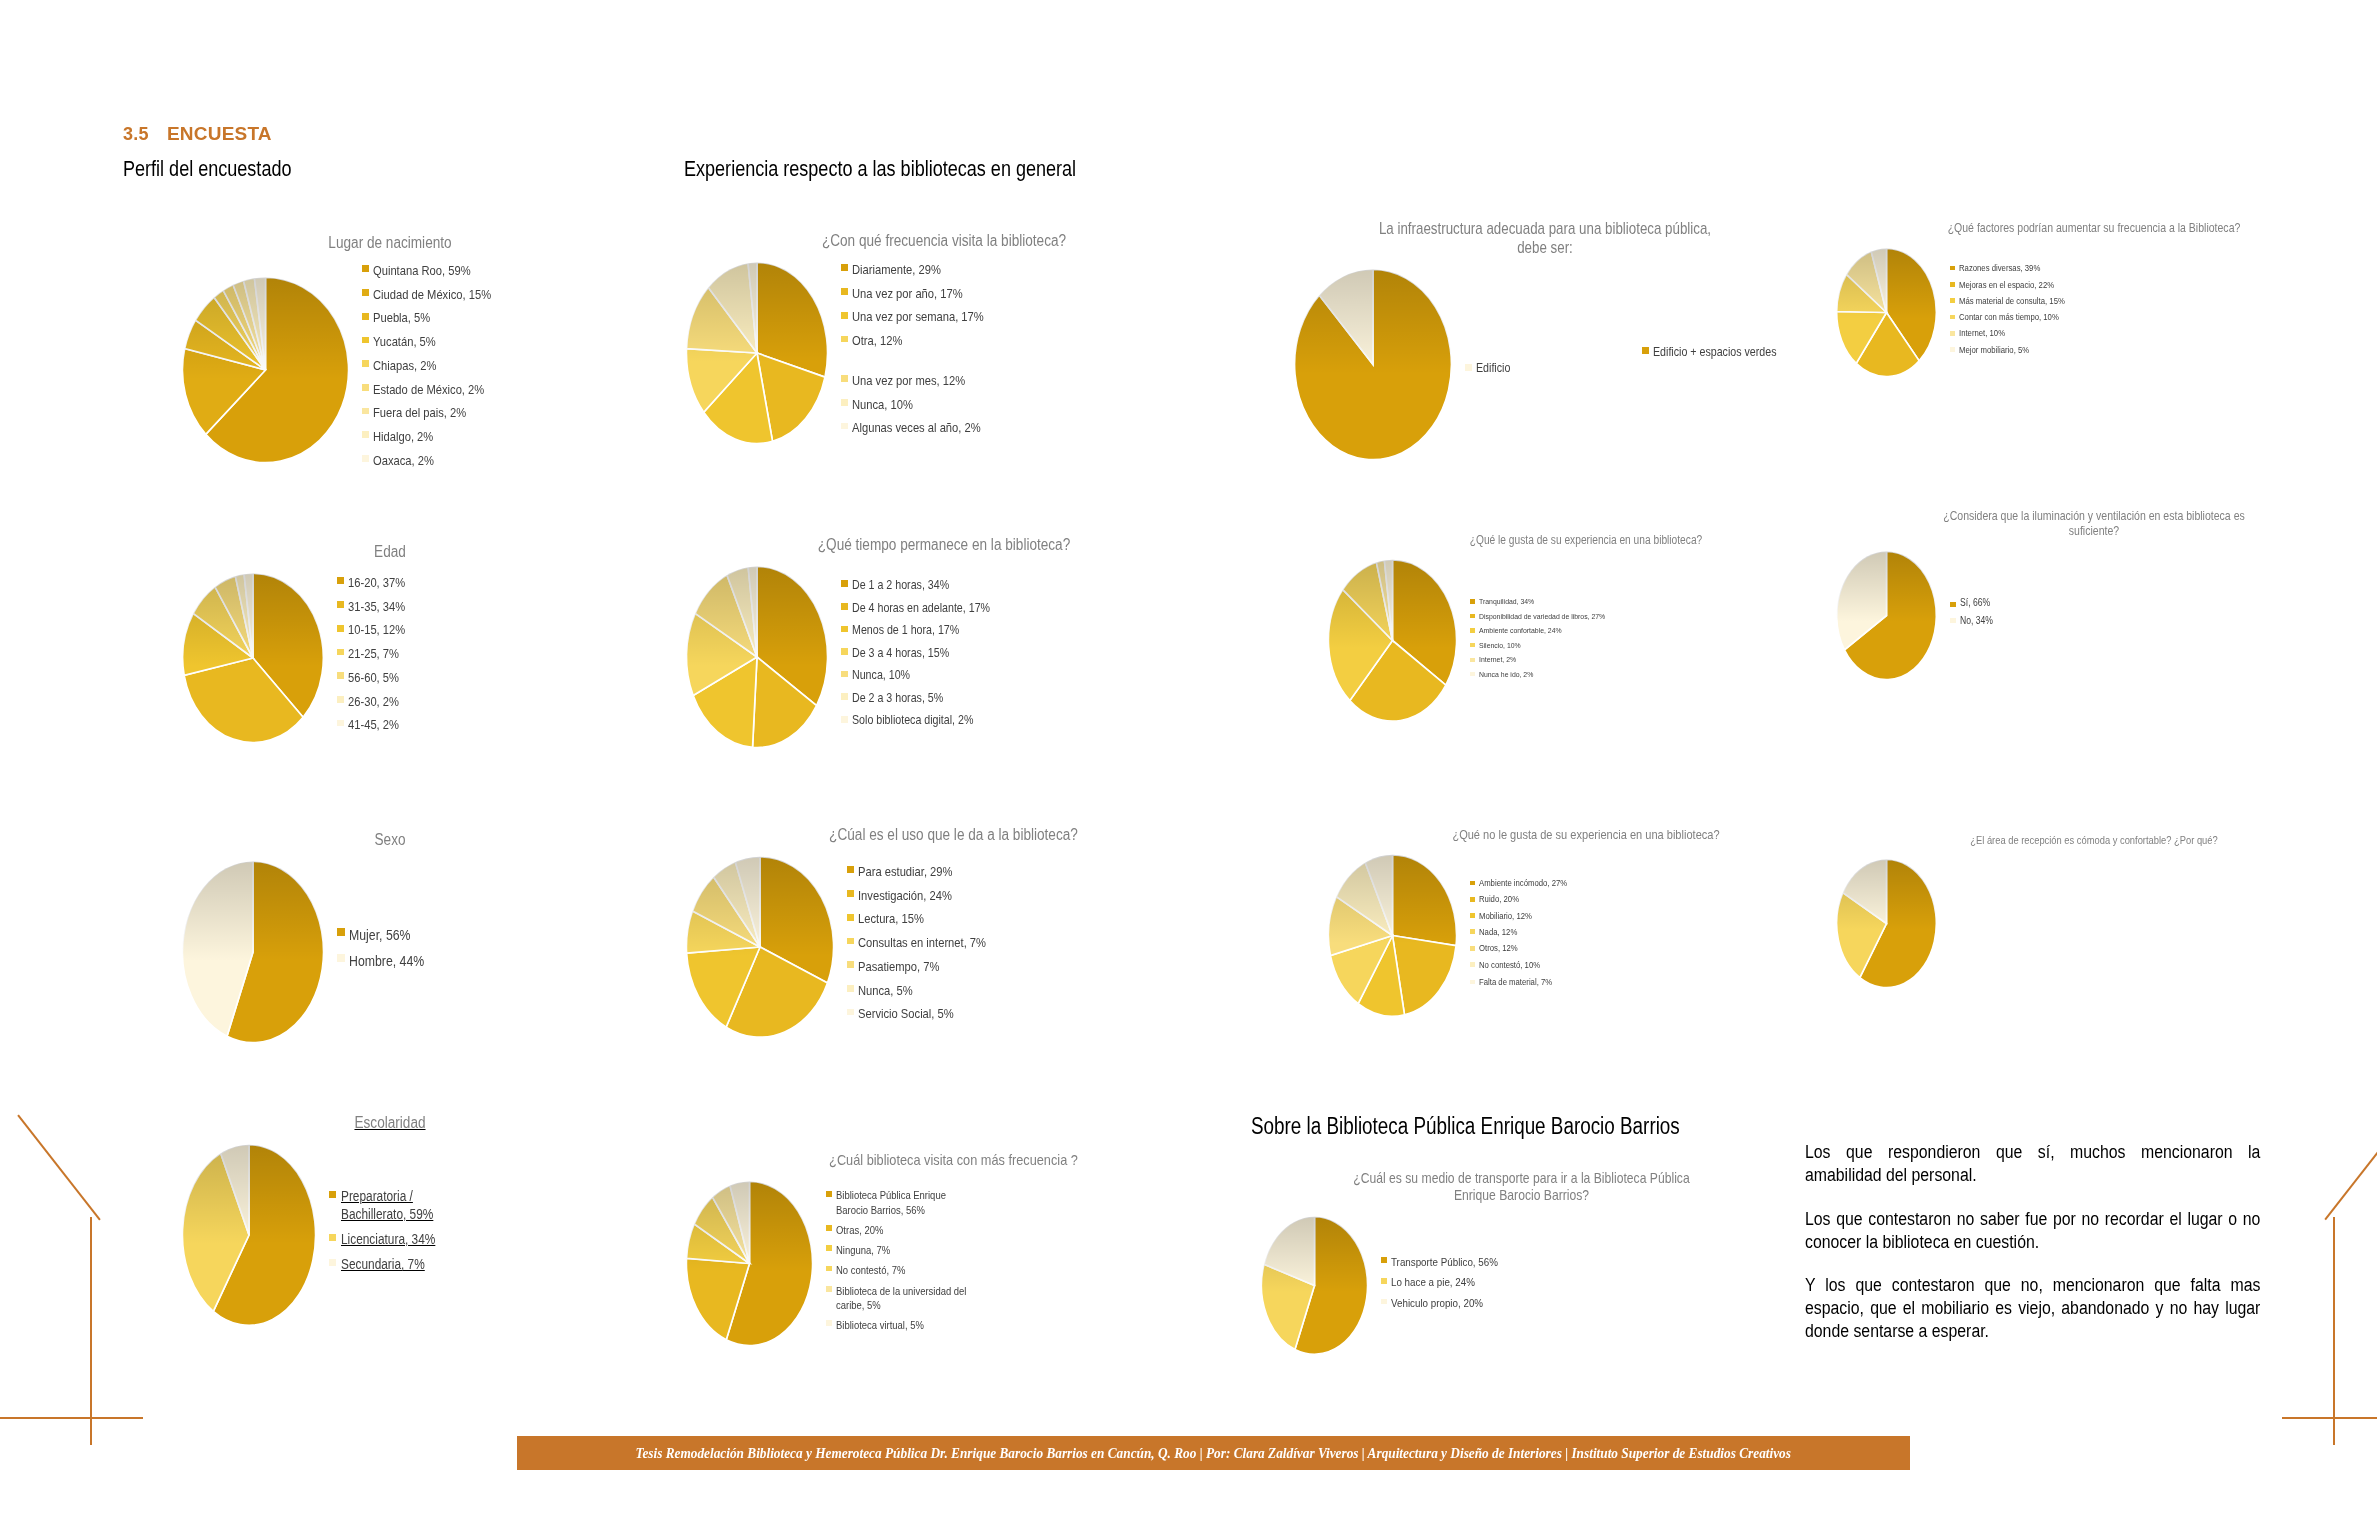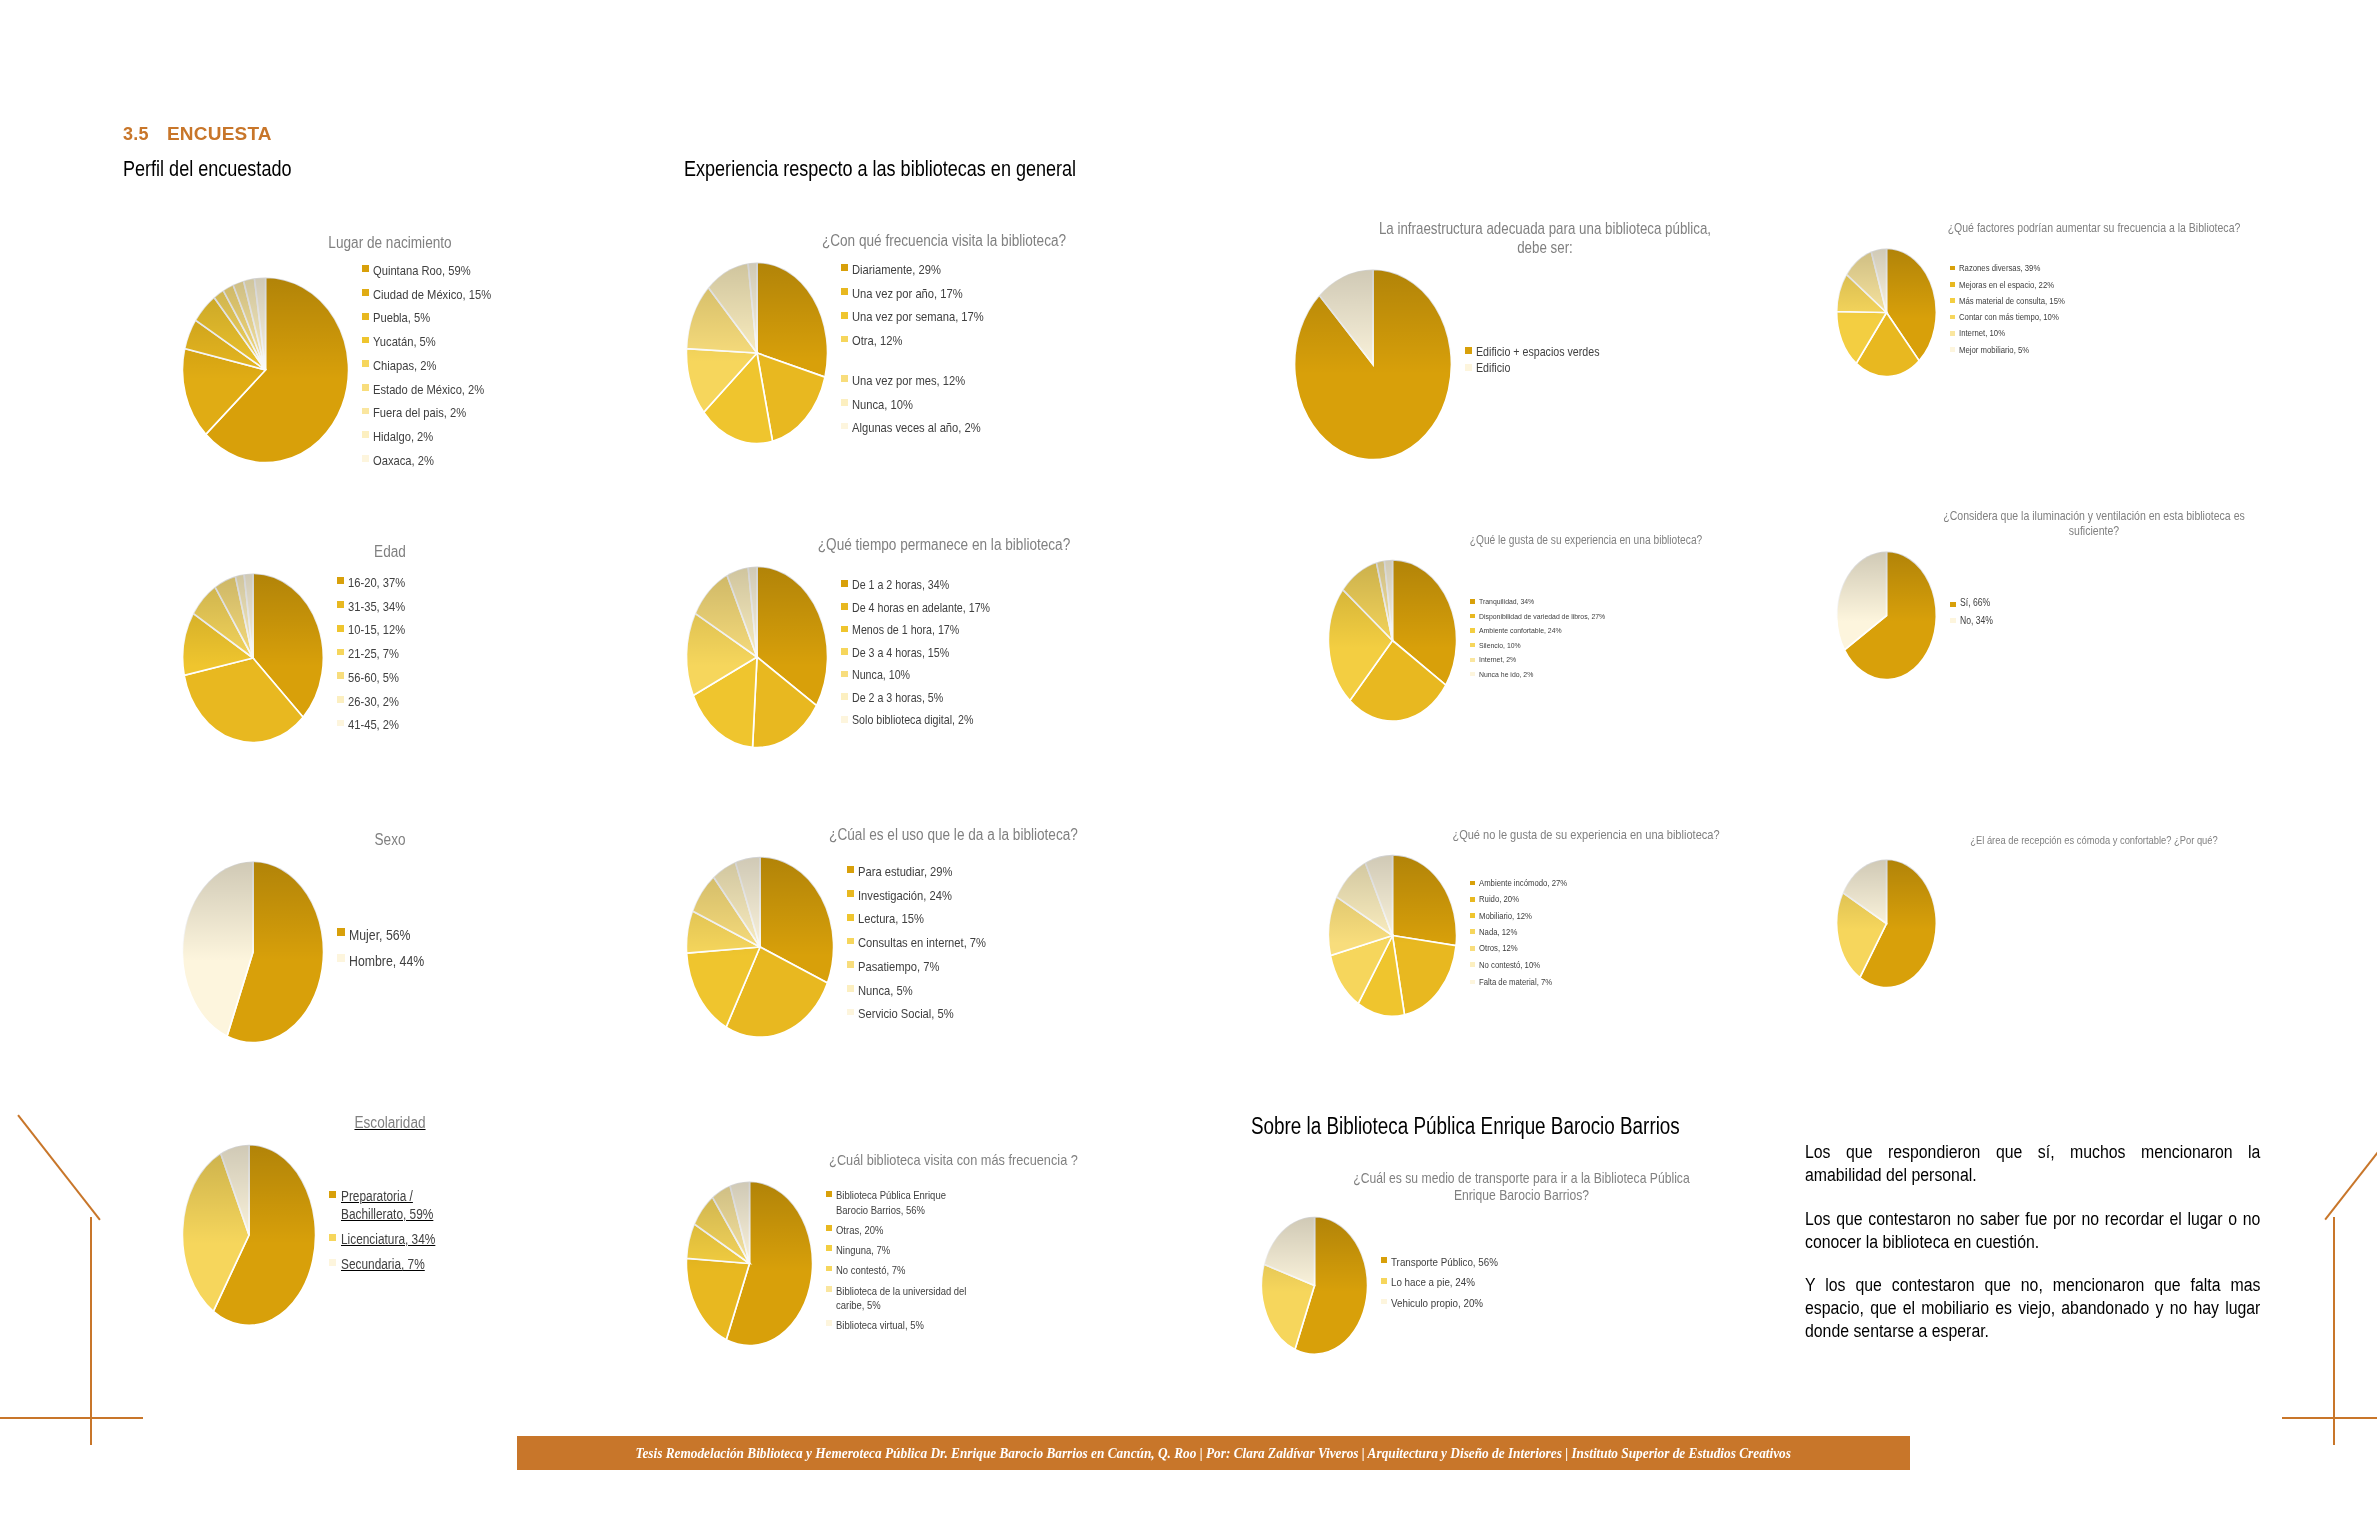--- a/index.html
+++ b/index.html
@@ -468,21 +468,21 @@
           <stop offset="0%" stop-color="#000" stop-opacity="0.18"></stop>
           <stop offset="55%" stop-color="#000" stop-opacity="0"></stop>
           </linearGradient>
             </defs>
             <path d="M 168 203 L 168.00 3.00 A 165 200 0 1 1 55.05 57.21 Z" fill="#d8a00a" stroke="#ffffff" stroke-width="3.5"></path>
             <path d="M 168 203 L 55.05 57.21 A 165 200 0 0 1 168.00 3.00 Z" fill="#fdf5dd" stroke="#ffffff" stroke-width="3.5"></path>
             <ellipse cx="168" cy="203" rx="165" ry="200" fill="url(#shine)" pointer-events="none"></ellipse>
           </svg>
         </div>
         <div class="legend">
-          <div class="lg-item" style="margin-bottom: 1px;">
+          <div class="lg-item" style="margin-bottom: 1px; justify-content: flex-end;">
             <span class="lg-sw" style="width: 6.7px; height: 6.7px; background: rgb(216, 160, 10);"></span>
             <span class="lg-tx" style="font-size: 12.4px;">Edificio + espacios verdes</span>
           </div>
           <div class="lg-item" style="margin-bottom: 6.7px;">
             <span class="lg-sw" style="width: 6.7px; height: 6.7px; background: rgb(253, 245, 221);"></span>
             <span class="lg-tx" style="font-size: 12.4px;">Edificio</span>
           </div>
         </div>
       </div>
     </div>

